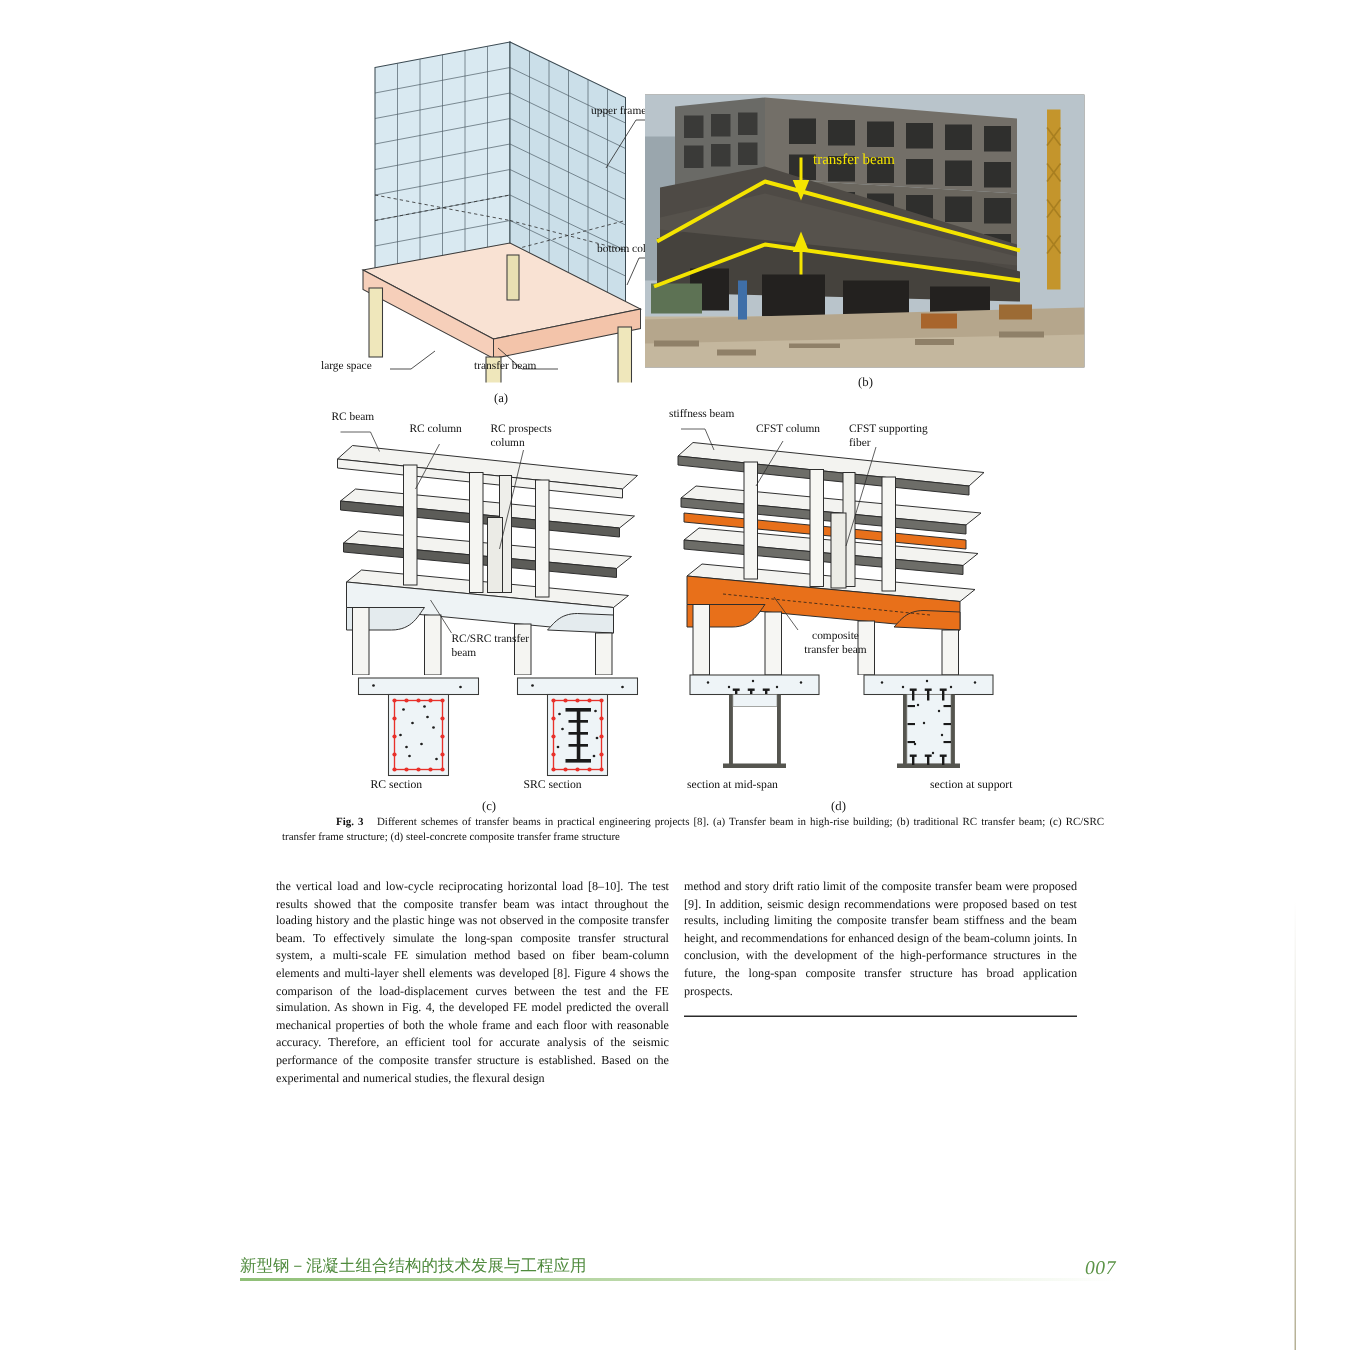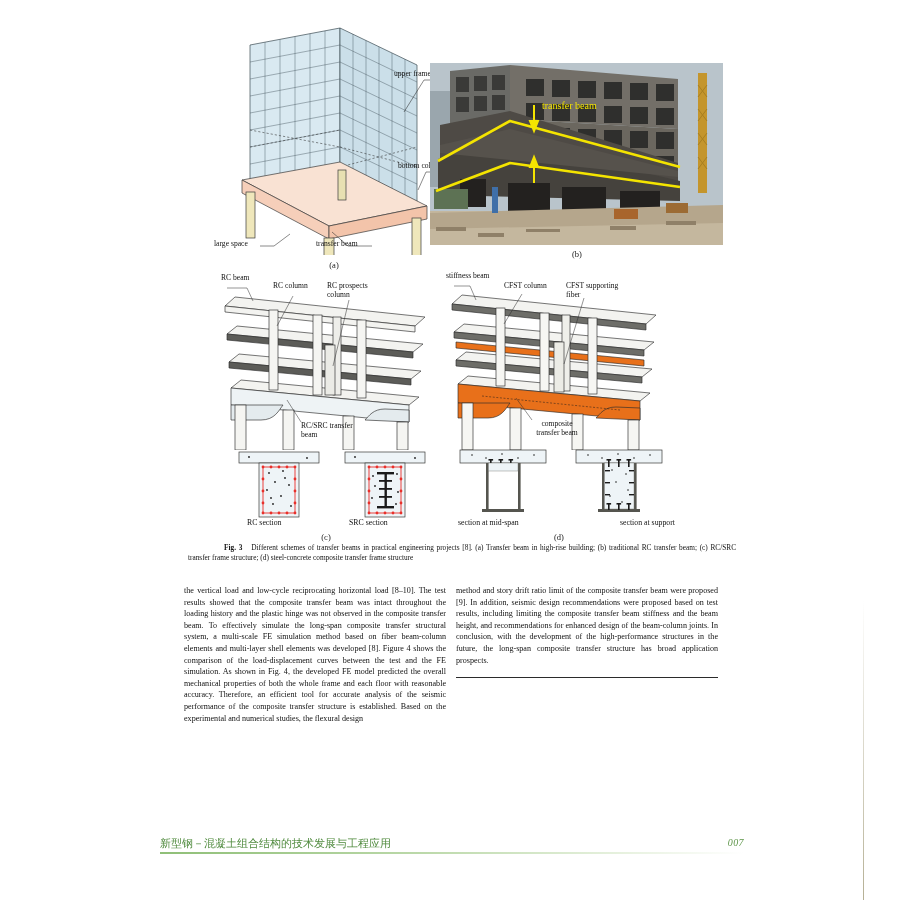--- a/index.html
+++ b/index.html
@@ -155,21 +155,21 @@
     font-family: "DejaVu Sans", sans-serif;
     font-size: 11px;
     color: #4f8a3d;
     white-space: nowrap;
   }
   .footer-page {
     position: absolute;
     right: 0; top: 1px;
     font-family: "Liberation Serif", serif;
     font-style: italic;
-    font-size: 10px;
+    font-size: 13px;
     color: #5c9447;
     letter-spacing: 0.4px;
   }
 </style>
 </head>
 <body>
 
 <div class="page">
 
   <div class="page-edge"></div>

